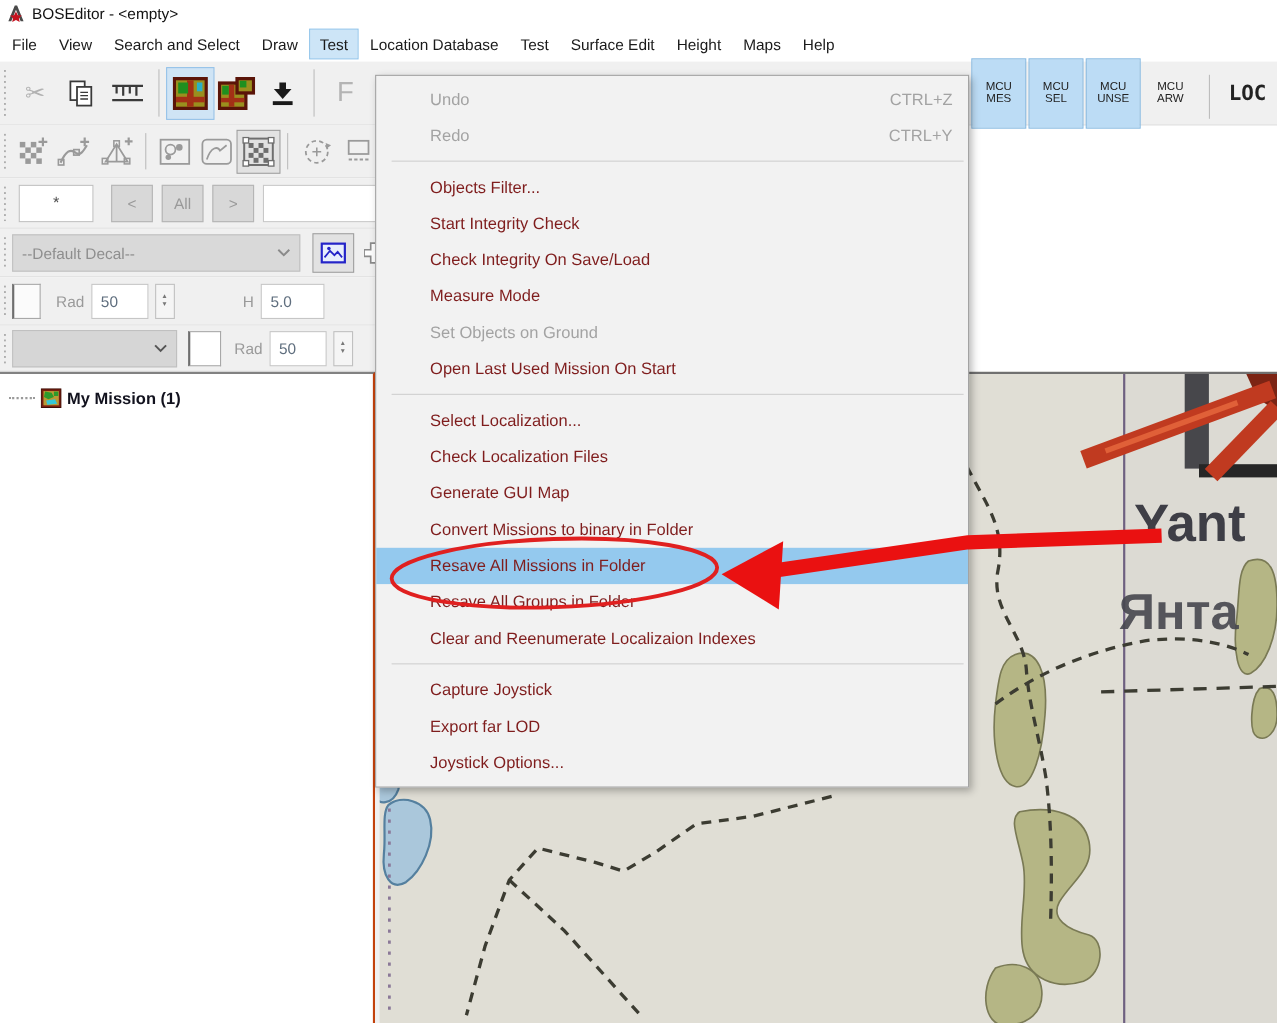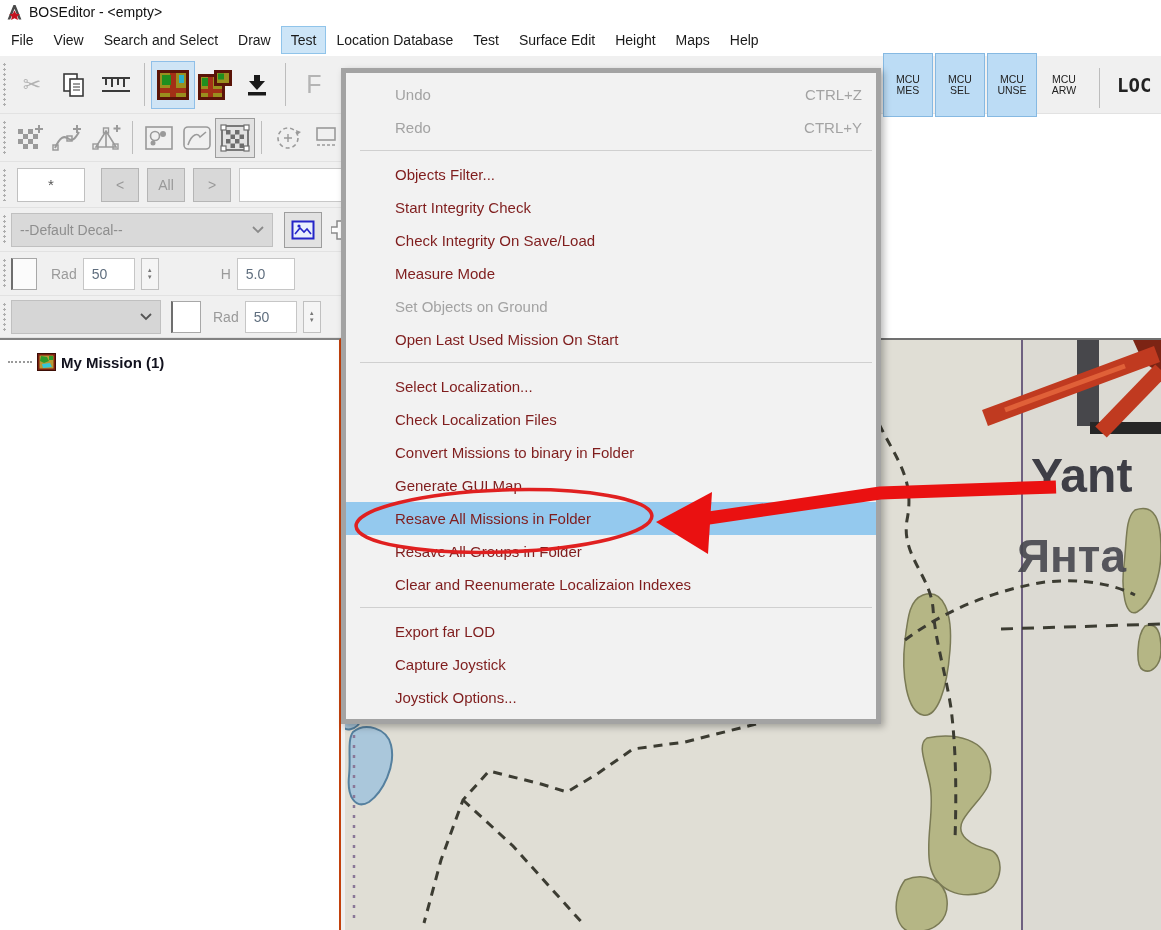--- a/index.html
+++ b/index.html
@@ -63,21 +63,21 @@
   .branch-dots{width:24px;border-top:2px dotted #9a9a9a;}
   .tree-label{font-weight:700;font-size:15px;color:#12121e;}
   
   .splitter{position:absolute;left:341px;top:338px;width:4px;height:592px;background:#f0f0f0;
             border-top:2px solid #828282;box-sizing:border-box;}
   .map{position:absolute;left:345px;top:338px;width:816px;height:592px;background:#e0ded5;
        border-top:2px solid #707070;box-sizing:border-box;overflow:hidden;}
   .map svg{display:block;filter:blur(0.4px);}
   
   .dropdown{position:absolute;left:341px;top:68px;width:540px;background:#f2f2f2;
-            border:5px solid #a3a3a3;box-shadow:3px 3px 7px rgba(0,0,0,.28);z-index:50;
+            border:1px solid #a3a3a3;box-shadow:3px 3px 7px rgba(0,0,0,.28);z-index:50;
             padding:5px 0 5px 0;box-sizing:border-box;}
   .menu-item{height:33px;display:flex;align-items:center;padding-left:49px;padding-right:14px;
              font-size:15px;color:#7f1d1d;}
   .menu-item .shortcut{margin-left:auto;}
   .menu-item.disabled{color:#a3a3a3;}
   .menu-item.highlighted{background:#94c9ee;}
   .menu-sep{height:1px;background:#d0d0d0;margin:6px 4px 7px 14px;}
   
   .overlay{position:absolute;left:0;top:0;width:1161px;height:930px;z-index:100;pointer-events:none;}
 </style>
@@ -425,40 +425,40 @@
     <span>Open Last Used Mission On Start</span>
   </div>
   <div class="menu-sep"></div>
   <div class="menu-item">
     <span>Select Localization...</span>
   </div>
   <div class="menu-item">
     <span>Check Localization Files</span>
   </div>
   <div class="menu-item">
+    <span>Generate GUI Map</span>
+  </div>
+  <div class="menu-item">
     <span>Convert Missions to binary in Folder</span>
-  </div>
-  <div class="menu-item">
-    <span>Generate GUI Map</span>
   </div>
   <div class="menu-item highlighted">
     <span>Resave All Missions in Folder</span>
   </div>
   <div class="menu-item">
     <span>Resave All Groups in Folder</span>
   </div>
   <div class="menu-item">
     <span>Clear and Reenumerate Localizaion Indexes</span>
   </div>
   <div class="menu-sep"></div>
   <div class="menu-item">
+    <span>Capture Joystick</span>
+  </div>
+  <div class="menu-item">
     <span>Export far LOD</span>
-  </div>
-  <div class="menu-item">
-    <span>Capture Joystick</span>
   </div>
   <div class="menu-item">
     <span>Joystick Options...</span>
   </div>
 </div>
 
 <svg class="overlay" viewBox="0 0 1161 930">
   <ellipse cx="504" cy="521" rx="148" ry="31" fill="none" stroke="#e02020" stroke-width="3.5" transform="rotate(-2 504 521)"></ellipse>
   <polyline points="702,519 880,493 1056,487" fill="none" stroke="#ea1111" stroke-width="13"></polyline>
   <polygon points="656,522 712,492 708,554" fill="#ea1111"></polygon>

